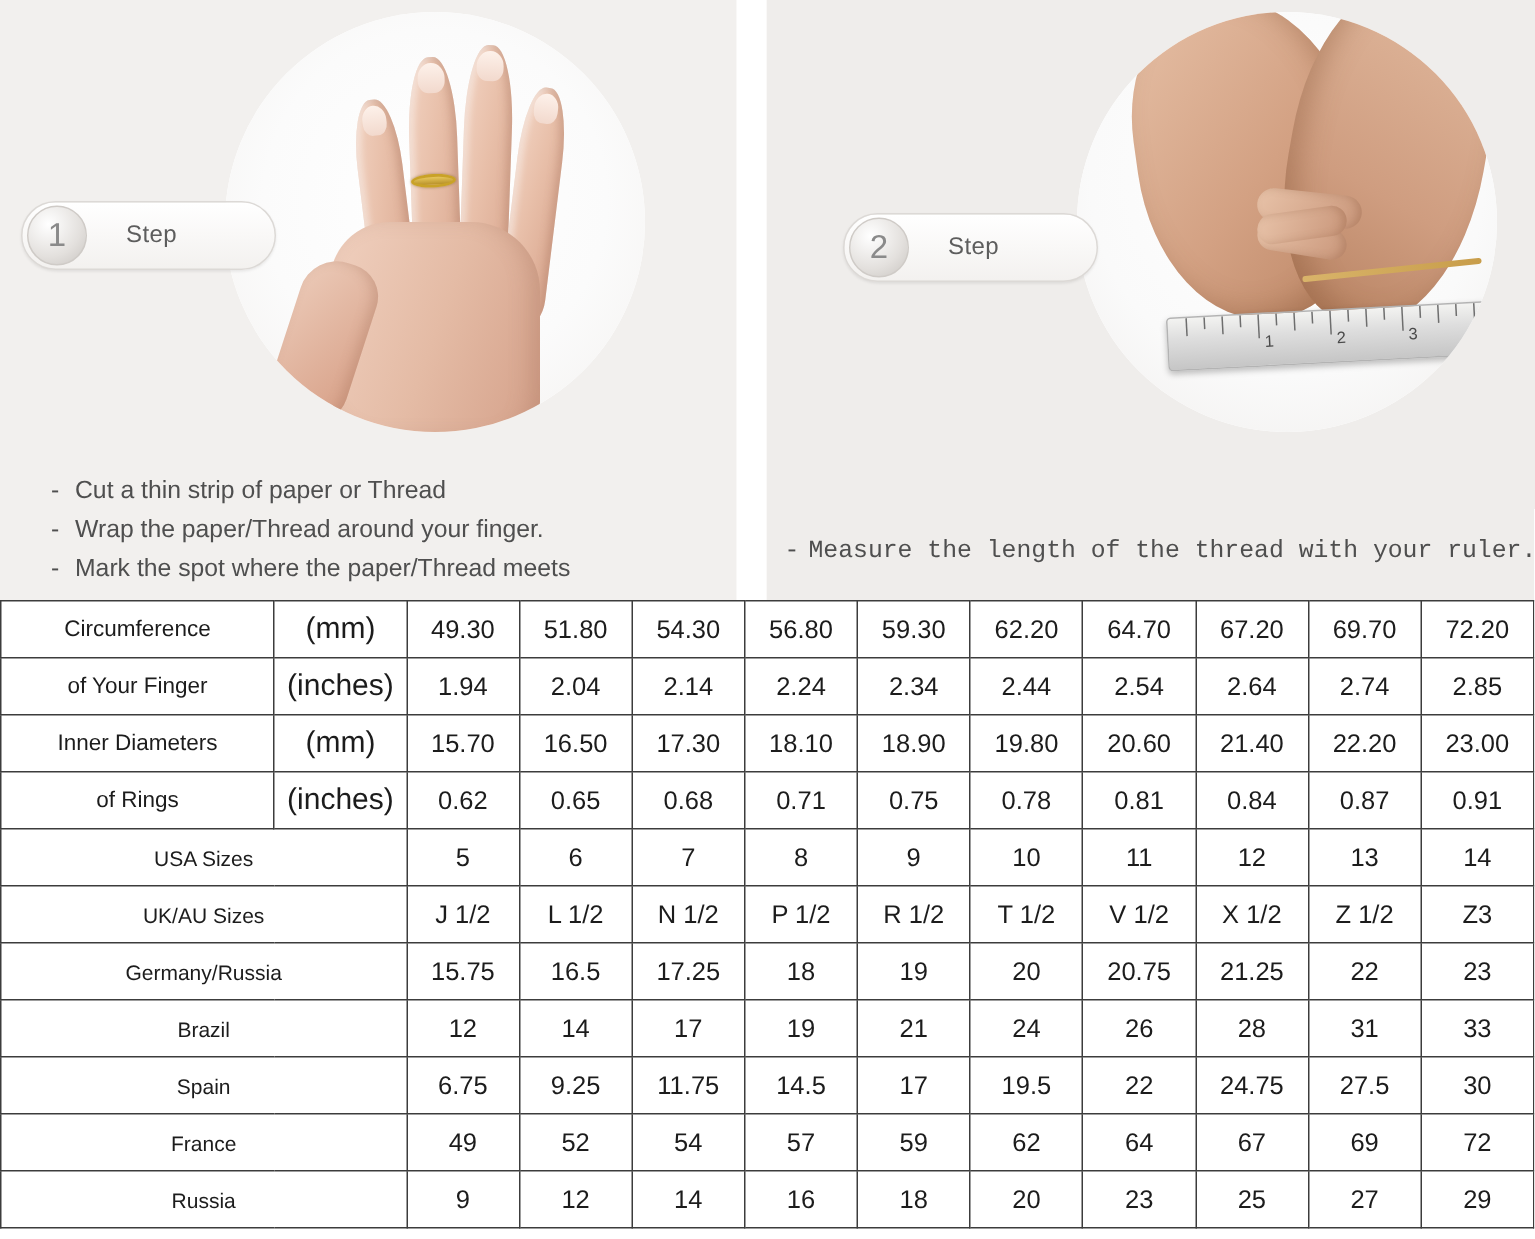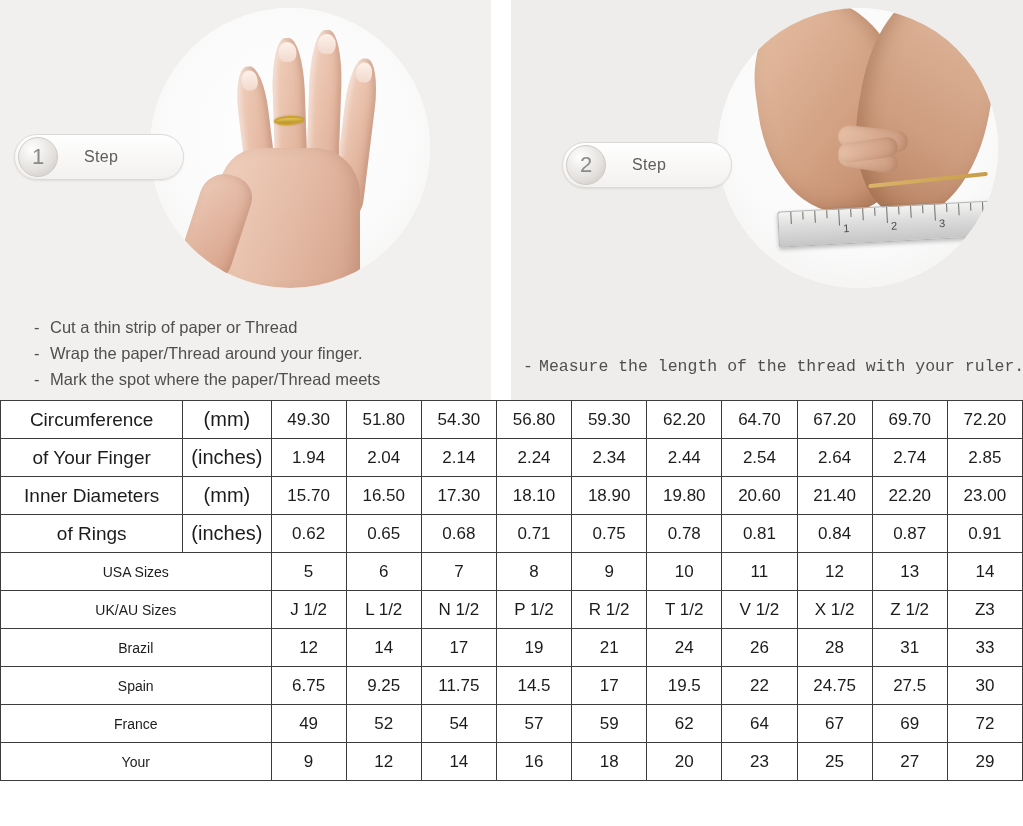--- a/index.html
+++ b/index.html
@@ -222,21 +222,21 @@
     background: #ffffff;
     white-space: nowrap;
   }
   td.label-main {
     text-align: left;
     padding-left: 8px;
     font-size: 14px;
   }
   td.label-center {
     text-align: center;
-    font-size: 19px;
+    font-size: 15px;
   }
   td.unit {
     text-align: center;
     font-size: 20px;
   }
   td.shade { background: #e2e2e2; }
   .col-lab { width: 182px; }
   .col-unit { width: 88px; }
   .col-d { width: 75px; }
 </style>
@@ -432,20 +432,33 @@
           <td>N 1/2</td>
           <td>P 1/2</td>
           <td>R 1/2</td>
           <td>T 1/2</td>
           <td>V 1/2</td>
           <td>X 1/2</td>
           <td>Z 1/2</td>
           <td>Z3</td>
         </tr>
 
+        <tr>
+          <td class="label-main" colspan="2">Germany/Russia</td>
+          <td>15.75</td>
+          <td>16.5</td>
+          <td>17.25</td>
+          <td>18</td>
+          <td>19</td>
+          <td>20</td>
+          <td>20.75</td>
+          <td>21.25</td>
+          <td>22</td>
+          <td>23</td>
+        </tr>
 
         <tr>
           <td class="label-main" colspan="2">Brazil</td>
           <td>12</td>
           <td>14</td>
           <td>17</td>
           <td>19</td>
           <td>21</td>
           <td>24</td>
           <td>26</td>
@@ -476,21 +489,21 @@
           <td>57</td>
           <td>59</td>
           <td>62</td>
           <td>64</td>
           <td>67</td>
           <td>69</td>
           <td>72</td>
         </tr>
 
         <tr>
-          <td class="label-main" colspan="2">Your</td>
+          <td class="label-main" colspan="2">Russia</td>
           <td>9</td>
           <td>12</td>
           <td>14</td>
           <td>16</td>
           <td>18</td>
           <td>20</td>
           <td>23</td>
           <td>25</td>
           <td>27</td>
           <td>29</td>

